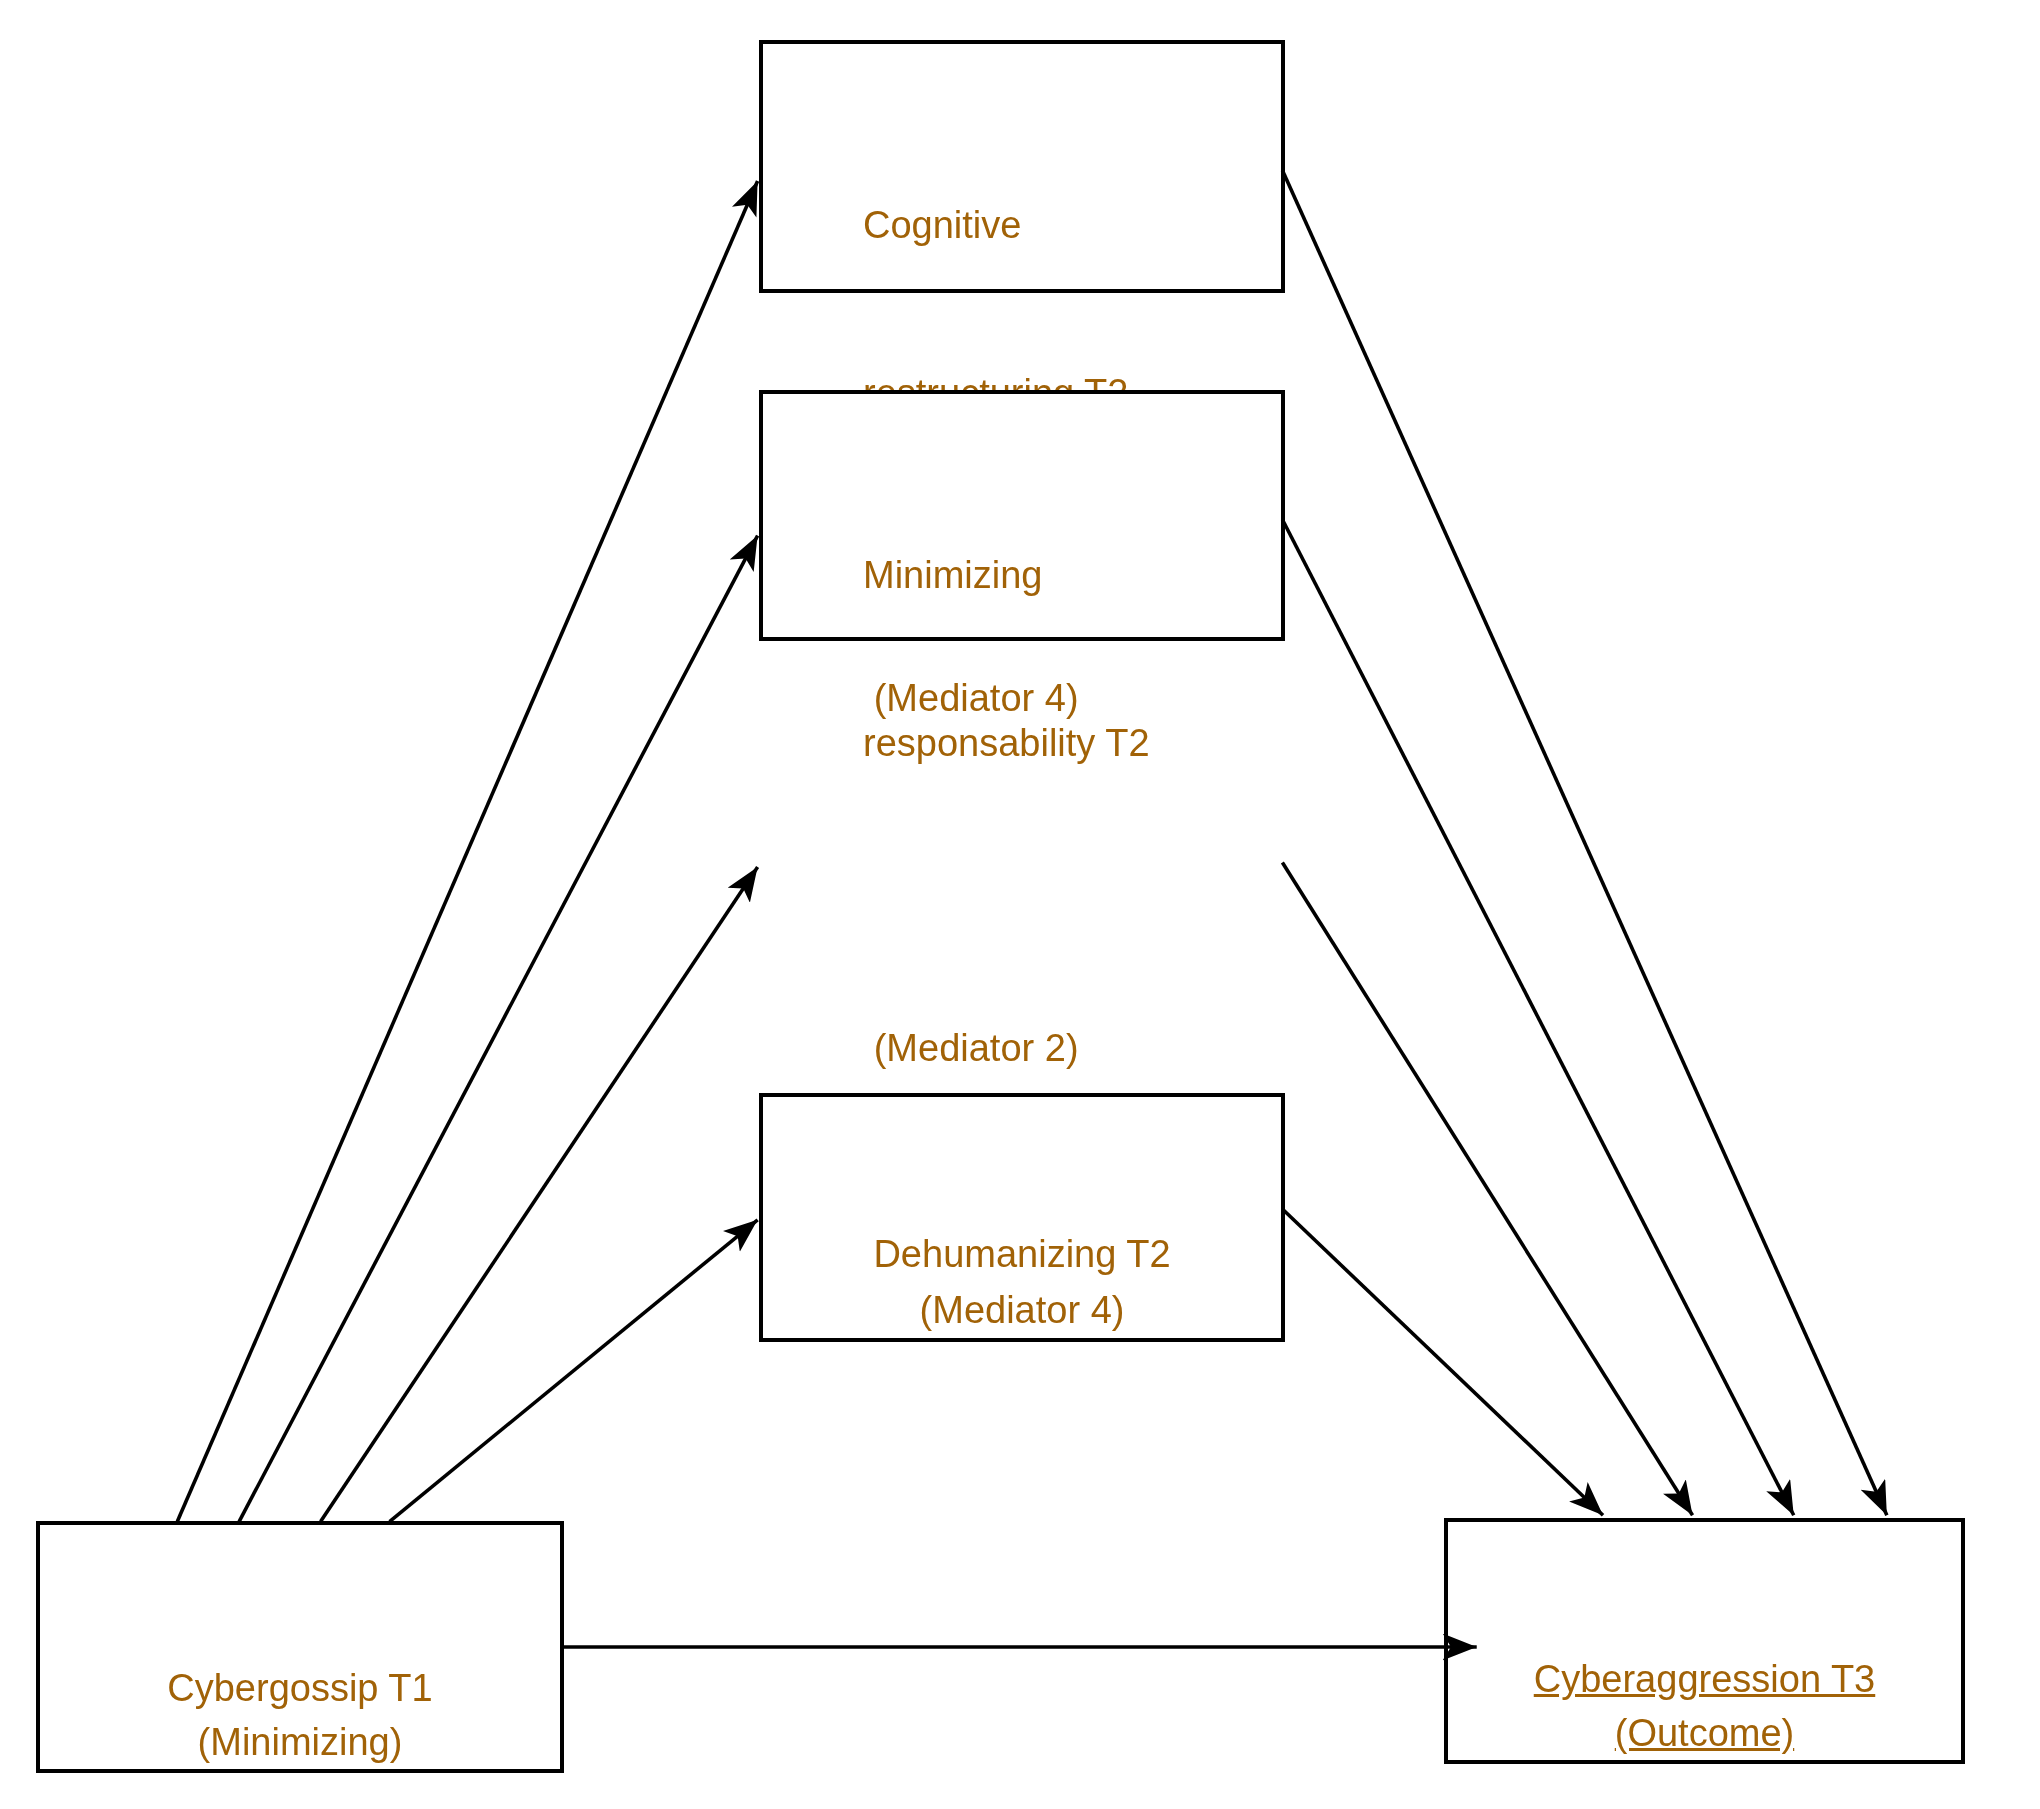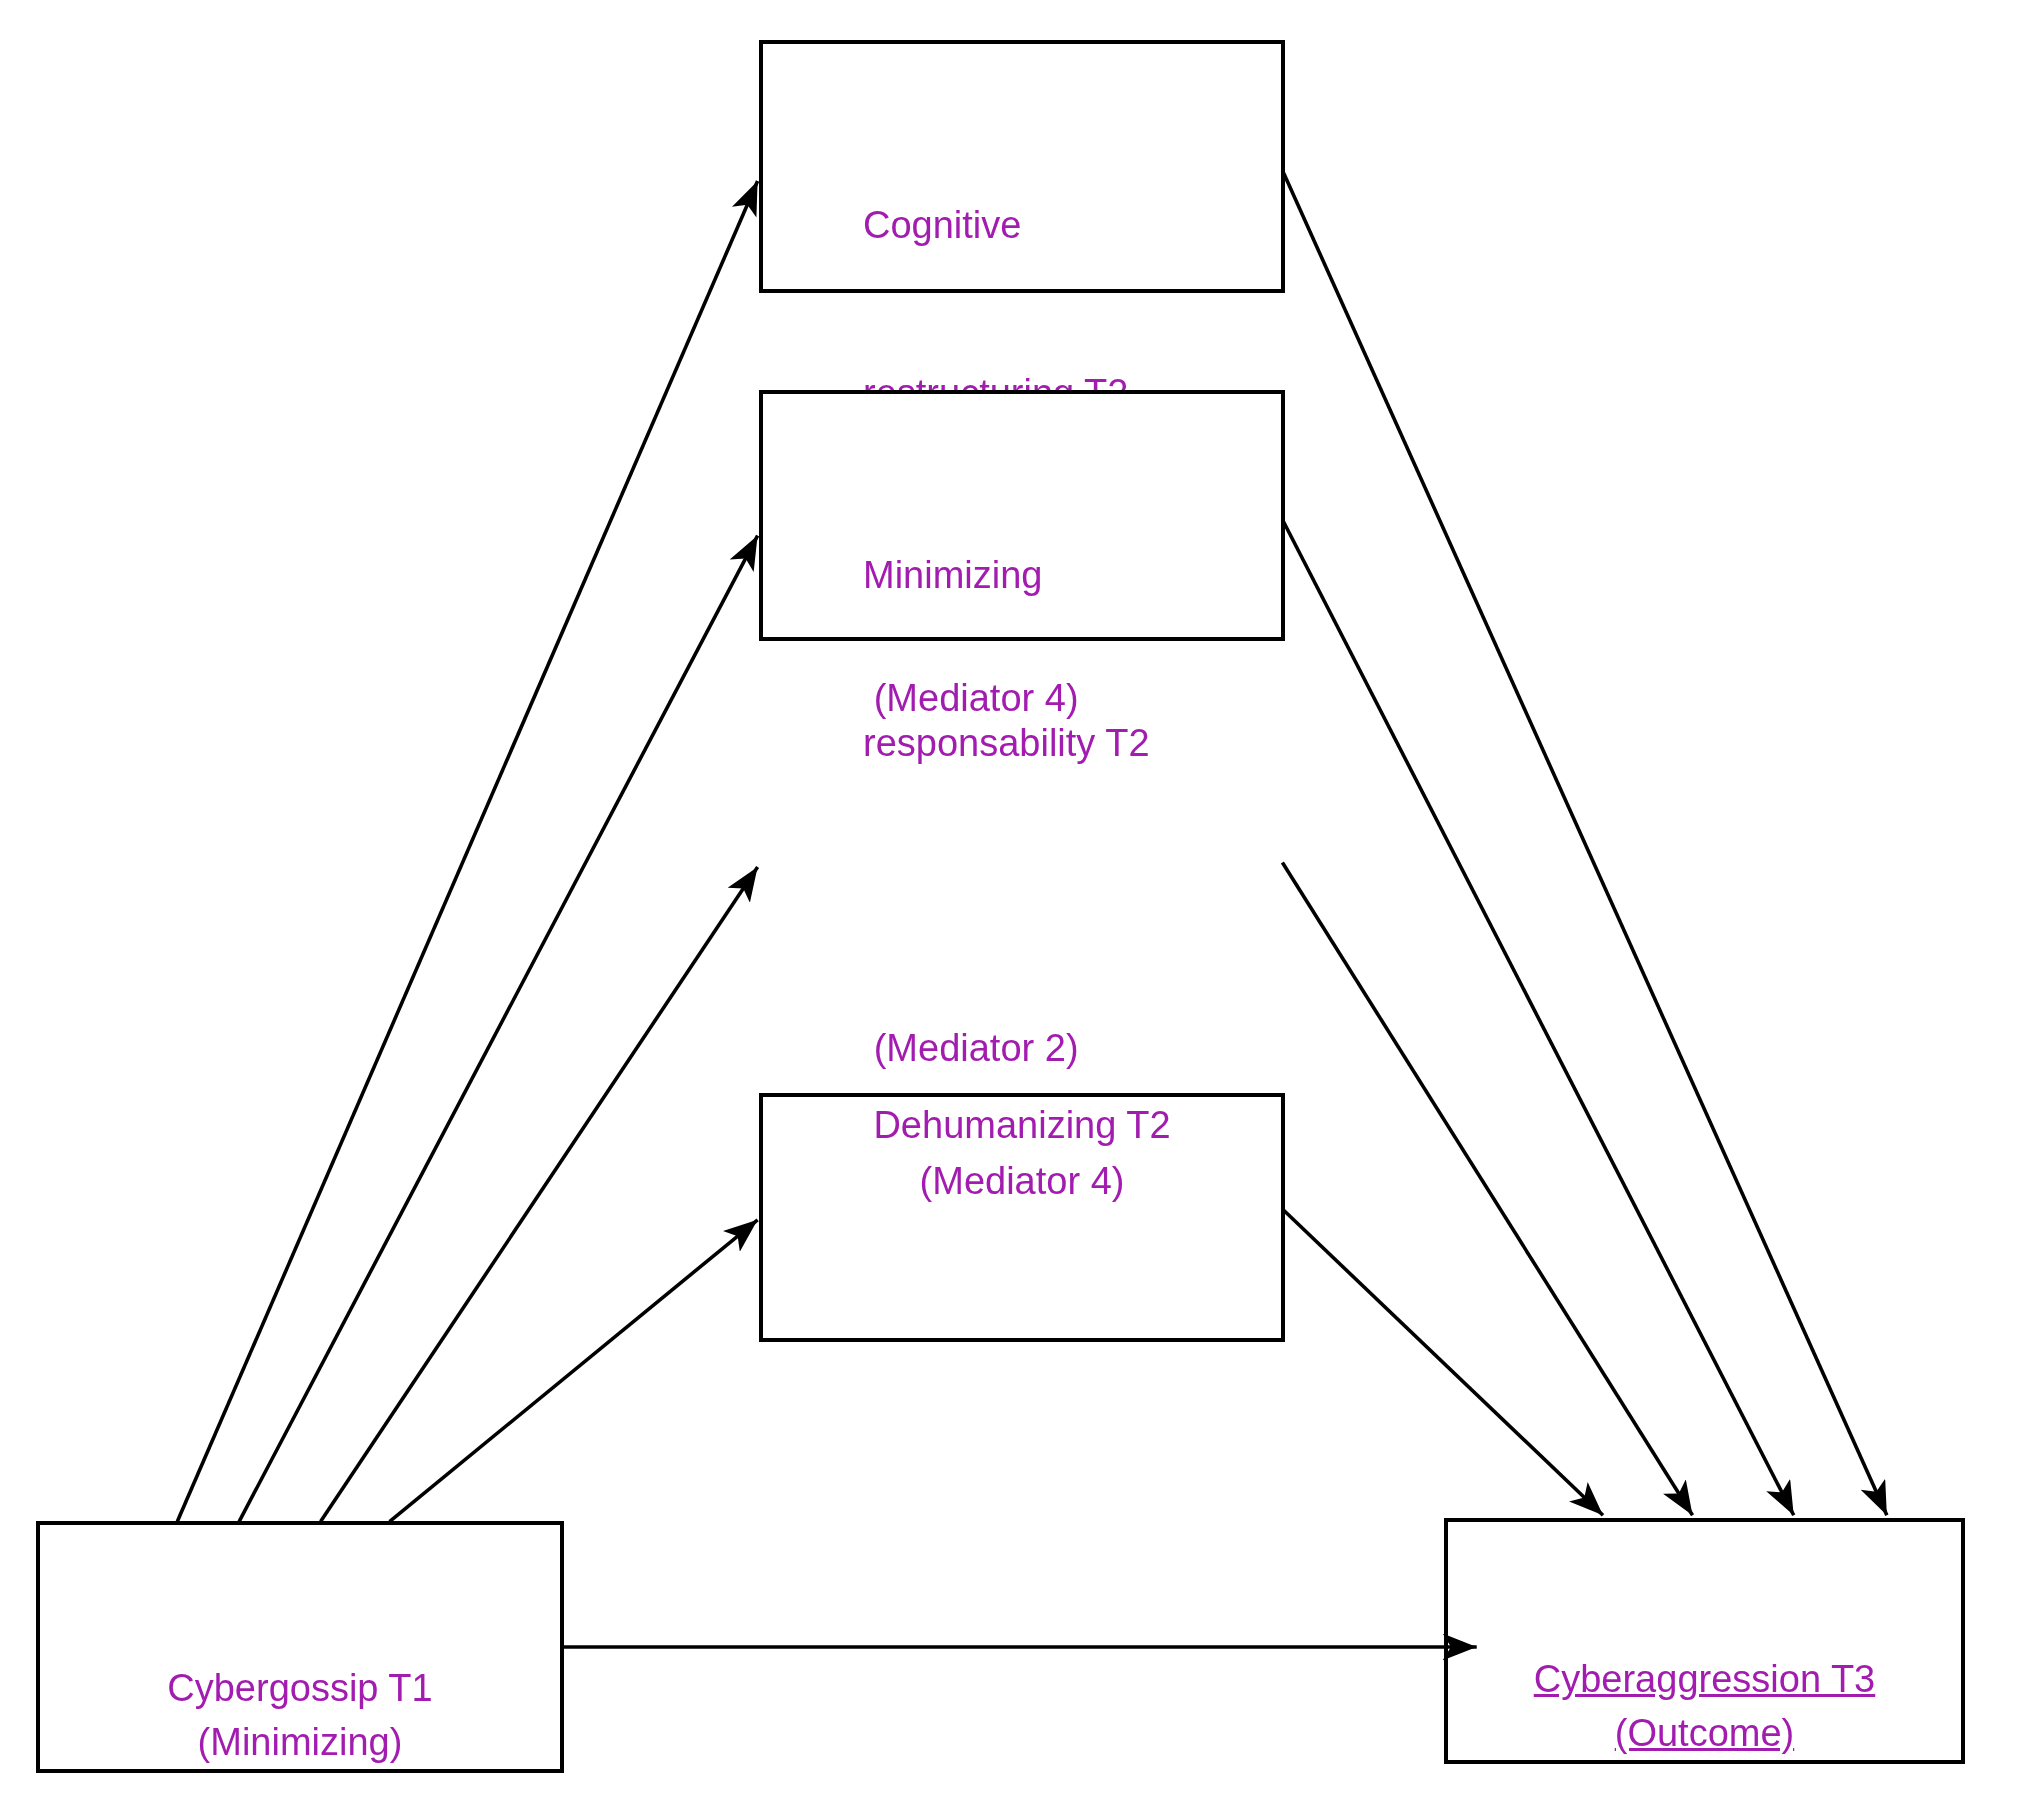--- a/index.html
+++ b/index.html
@@ -1,21 +1,21 @@
 <!DOCTYPE html>
 <html style="font-size:14.3px"><head>
 <meta charset="utf-8">
 <style>
   html,body{margin:0;padding:0;background:#ffffff;}
   .canvas{
     position:relative;
     width:2040px;height:1810px;
     background:#ffffff;
     font-family:"Liberation Sans", sans-serif;
-    color:#a21caf;
+    color:#a16207;
     overflow:hidden;
   }
   .box{
     position:absolute;
     border:4.5px solid #000;
     background:#fff;
     box-sizing:border-box;
     font-size:38px;
     line-height:56px;
     white-space:pre-wrap;
@@ -23,21 +23,21 @@
   .med{
     left:759px;width:526px;
     padding:41px 14.3px 0 100px;
     text-align:left;
   }
   .med .spacer{height:25px;}
   .med .medlabel{padding-left:10.7px;}
   .med-centered{
     left:759px;width:526px;
     display:flex;flex-direction:column;
-    justify-content:flex-start;align-items:center;
+    justify-content:flex-end;align-items:center;
     text-align:center;padding:0;
   }
   .endbox{
     display:flex;flex-direction:column;
     justify-content:flex-end;align-items:center;
     text-align:center;
     line-height:54px;
   }
   svg.arrows{
     position:absolute;left:0;top:0;

